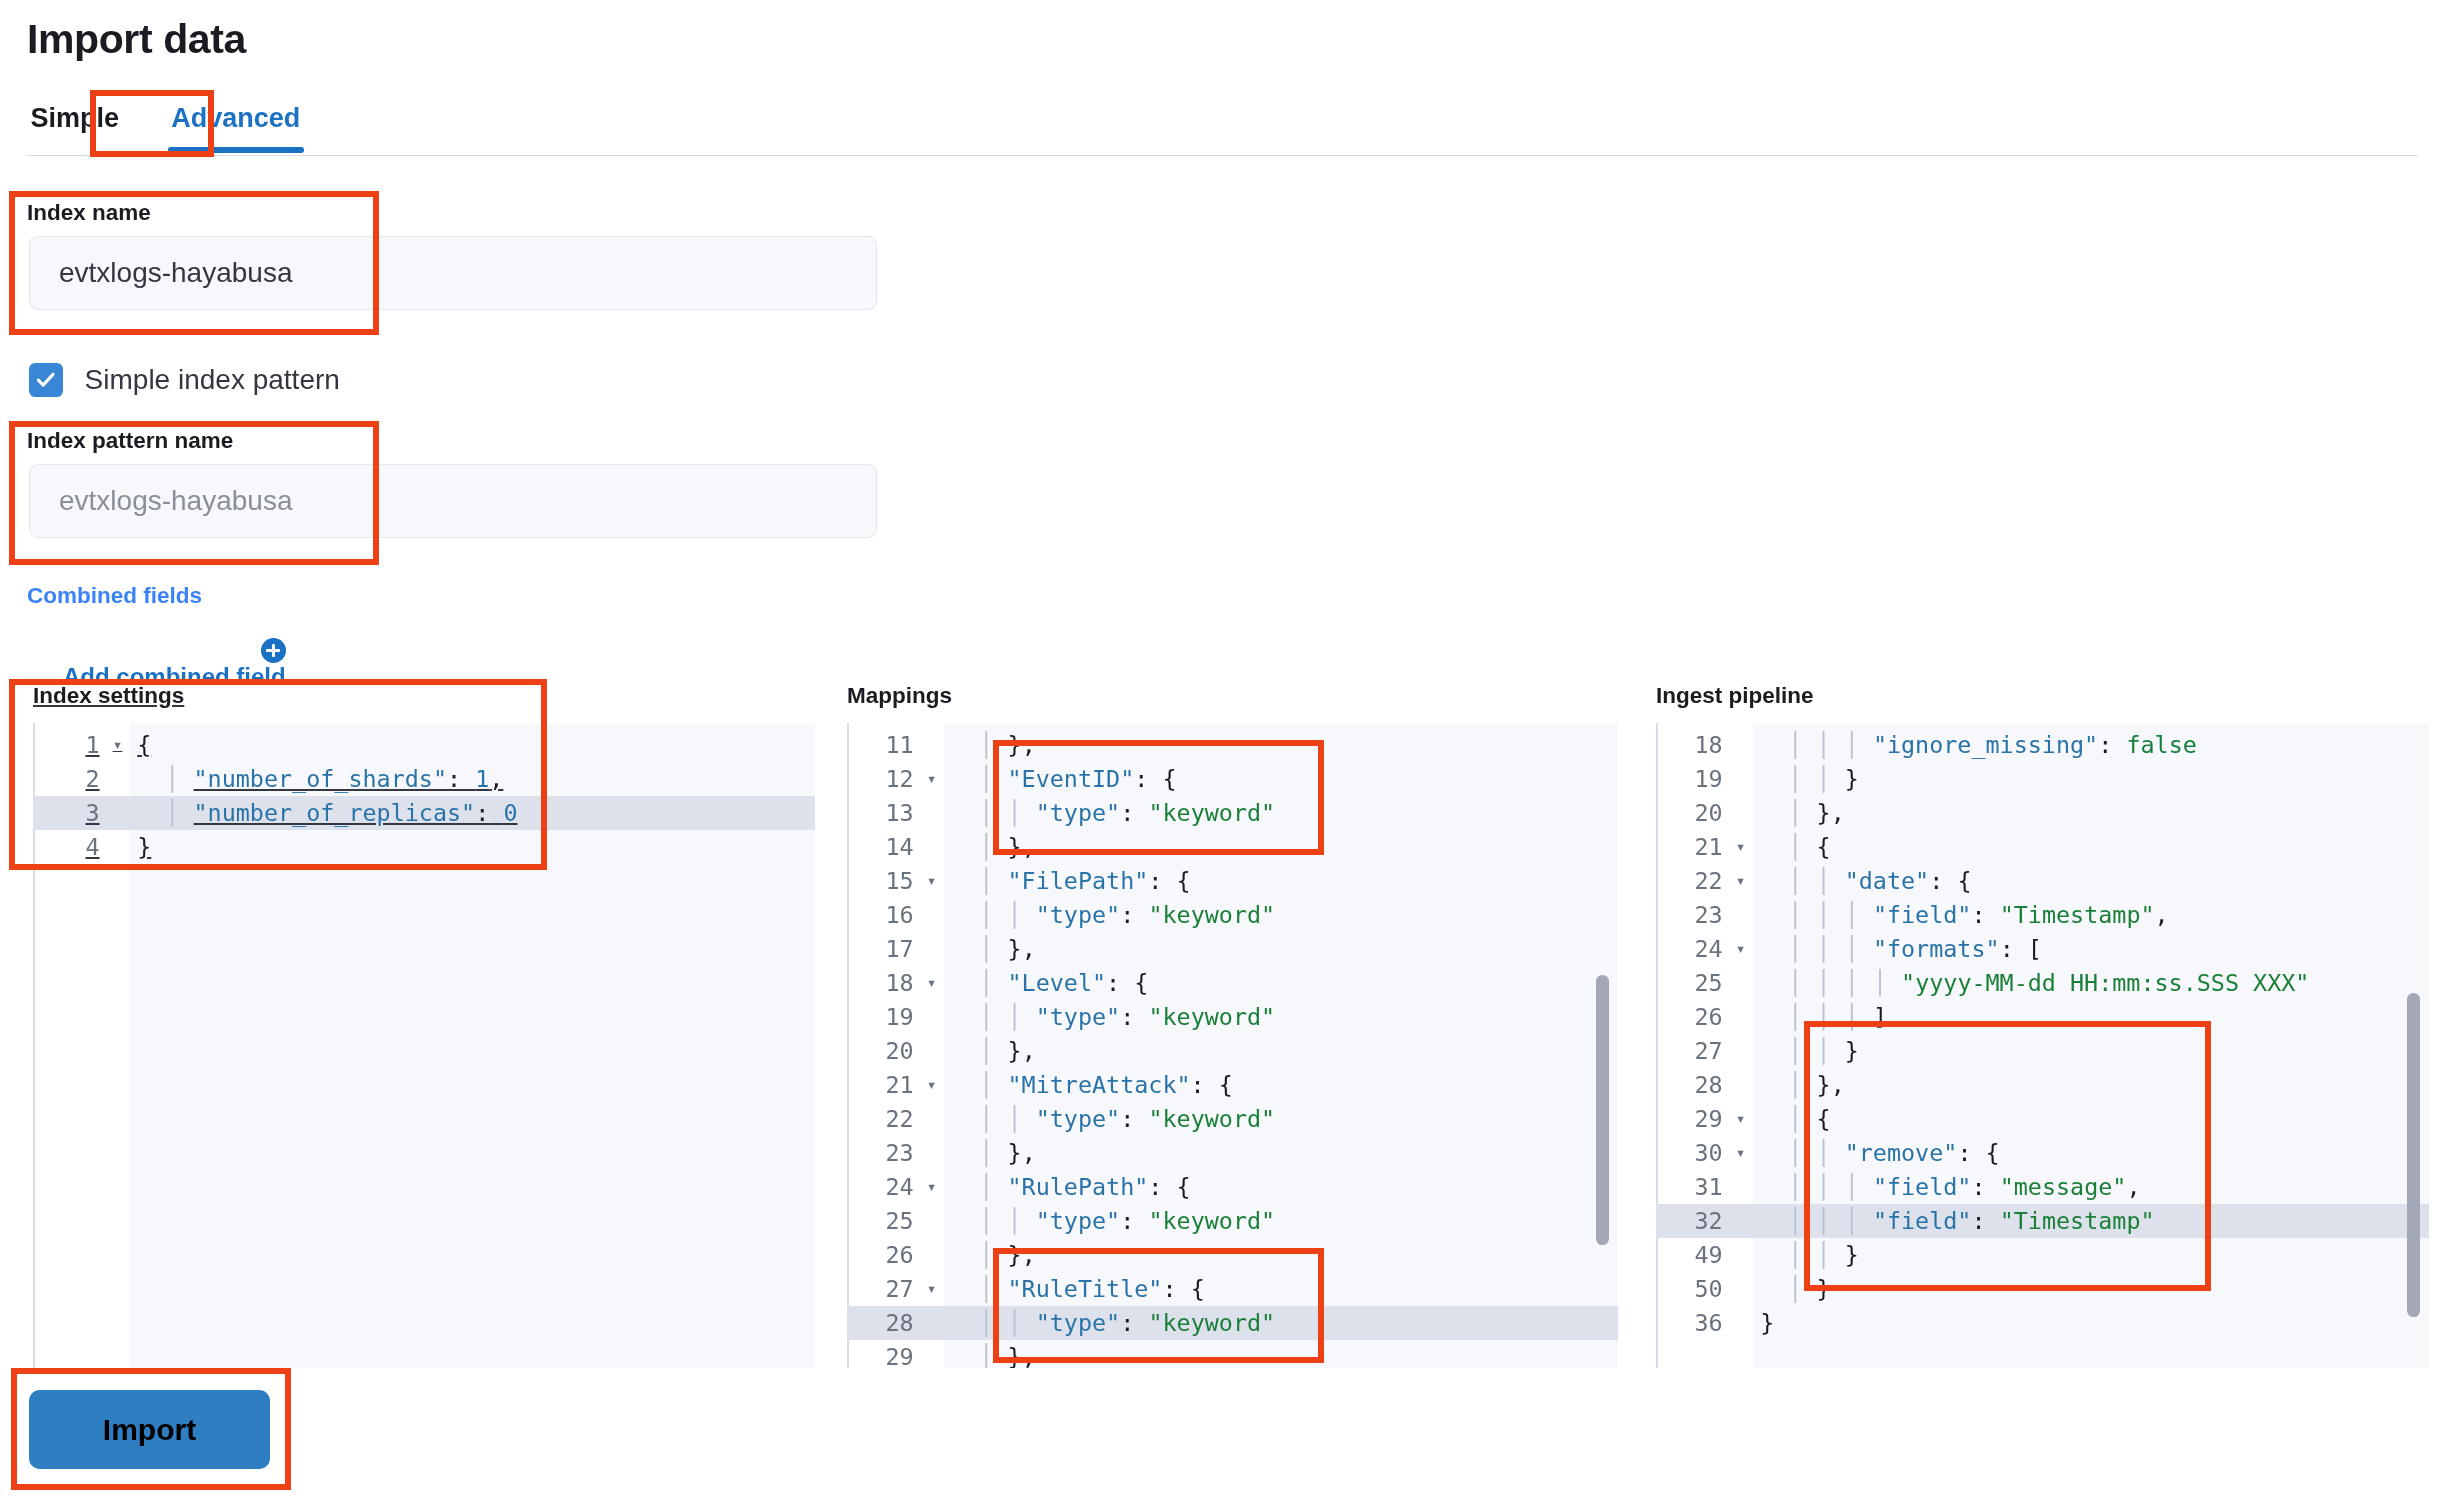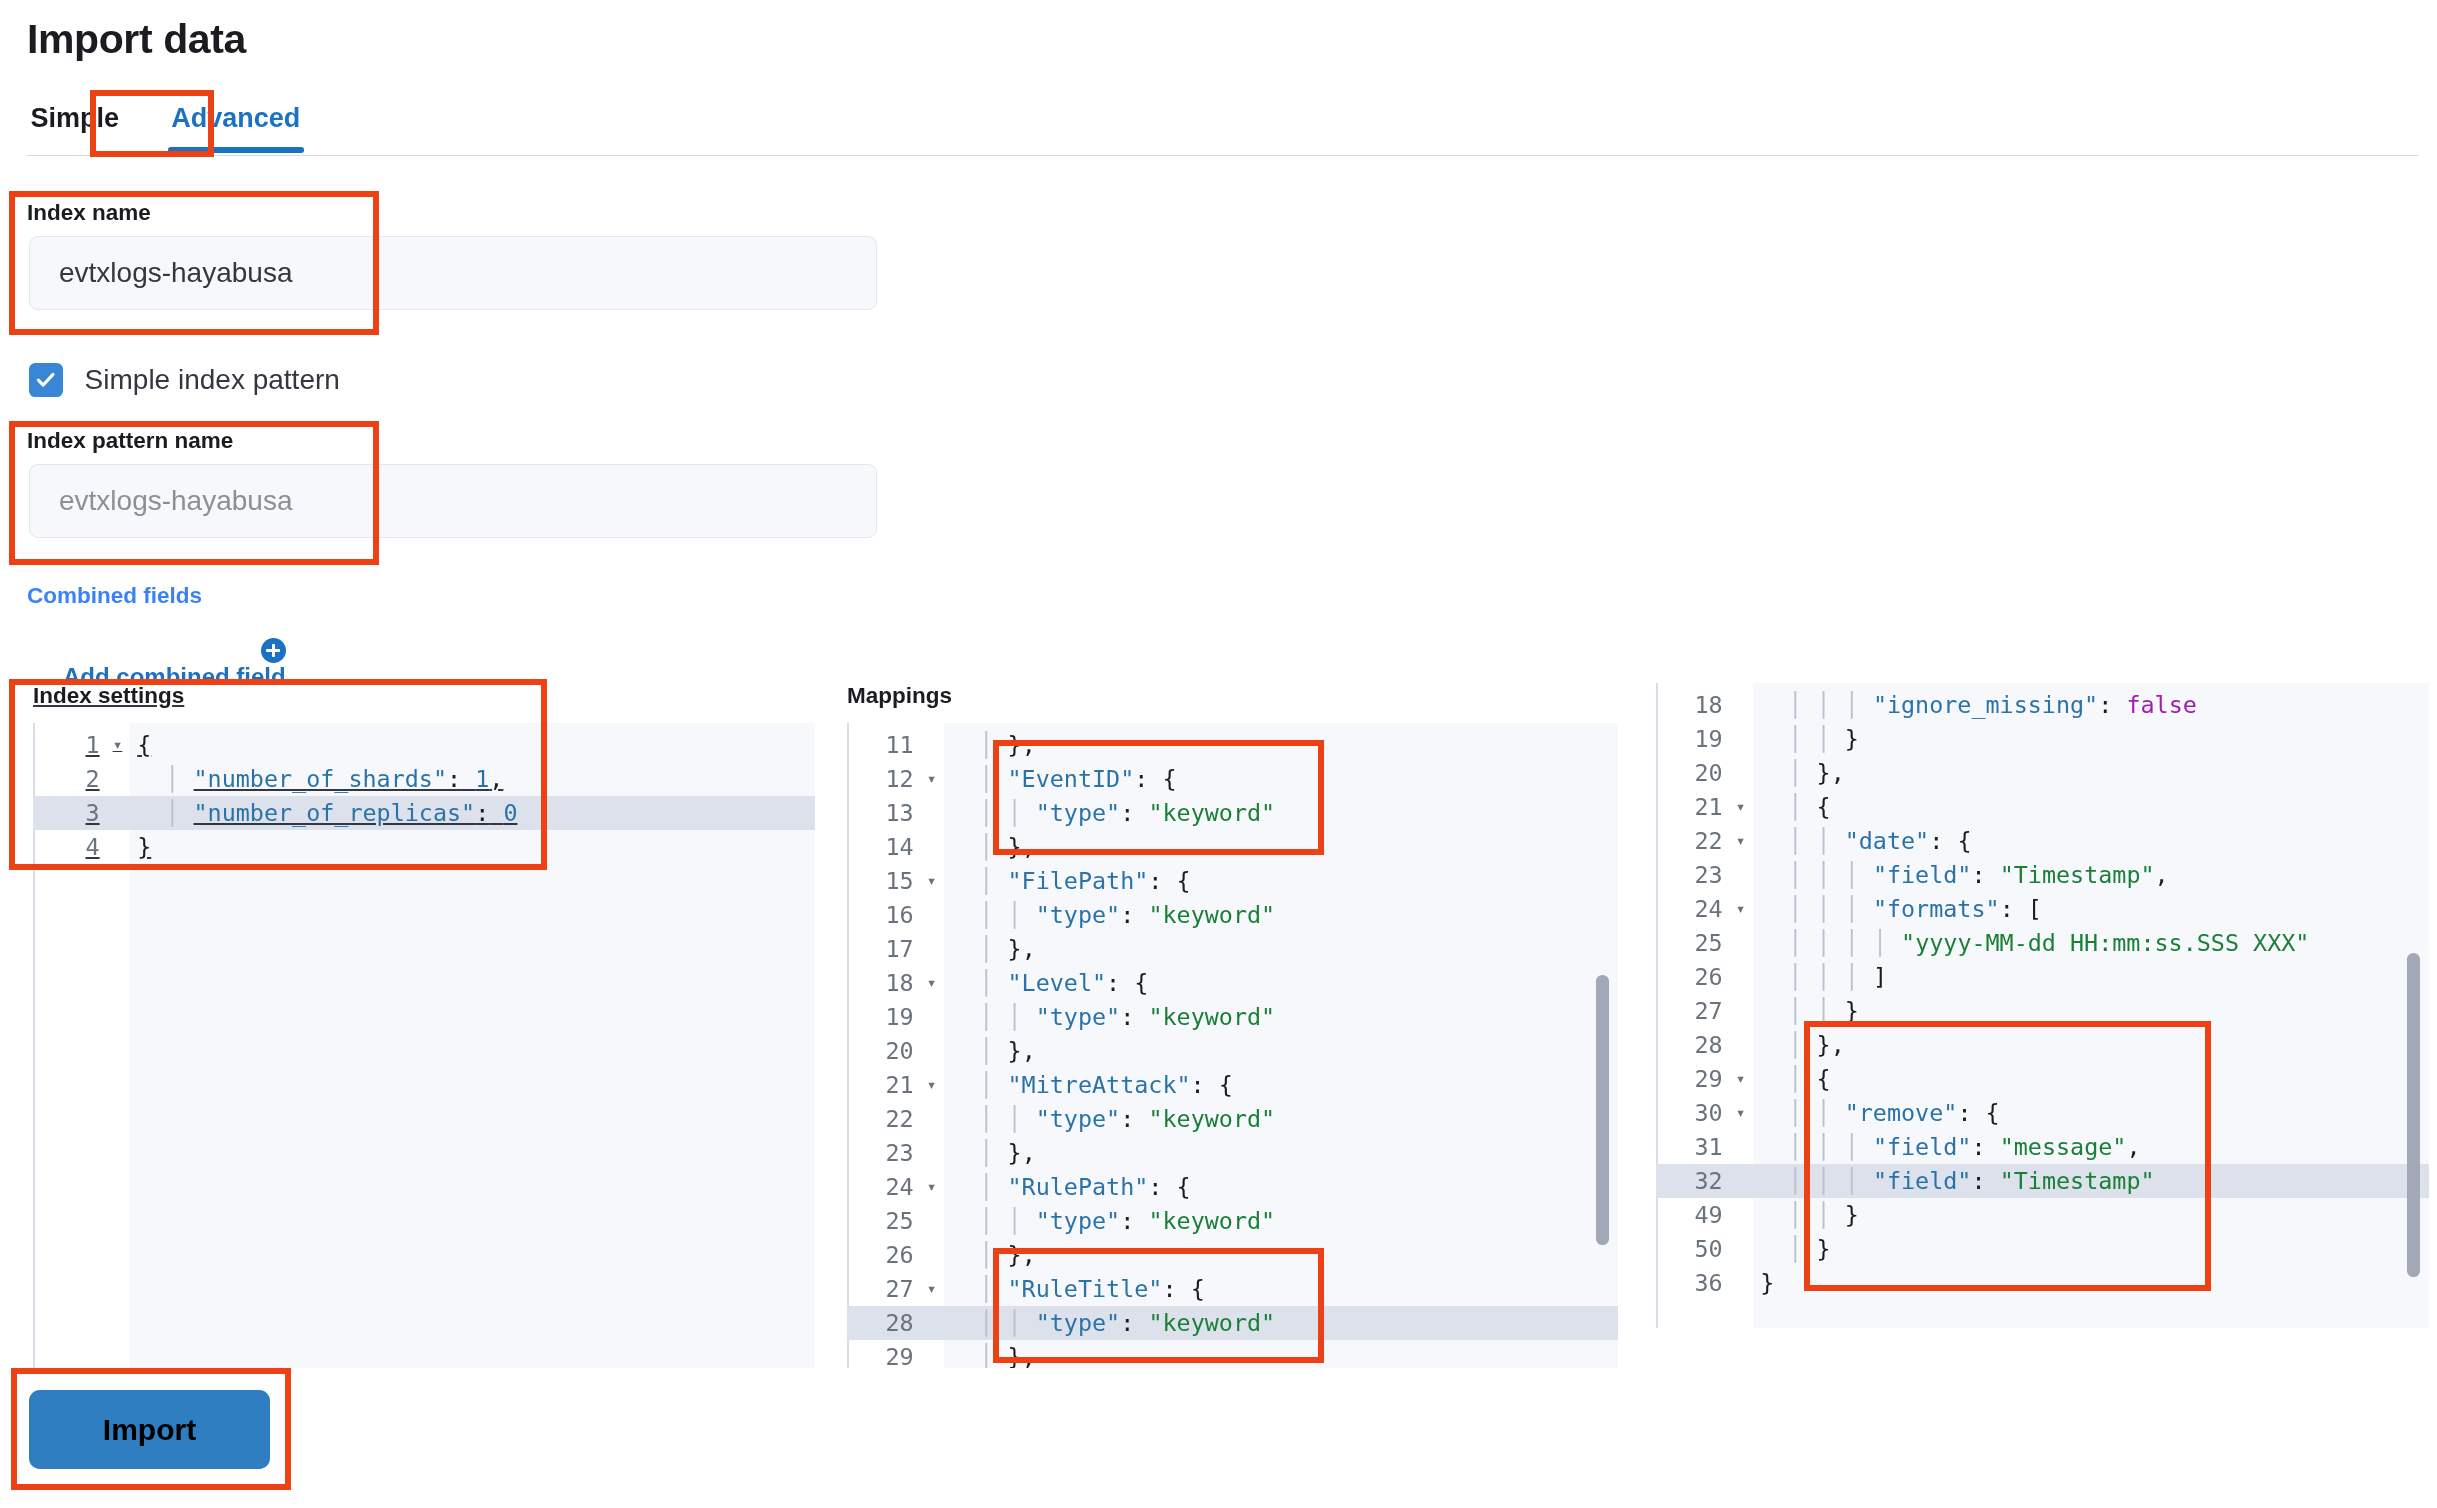--- a/index.html
+++ b/index.html
@@ -212,21 +212,21 @@
   }
   .cline .txt {
     position: relative;
     z-index: 1;
     padding-left: 7.2px;
     color: #1a1c21;
   }
   .k { color: #2a73a8; }       
   .s { color: #1a7f37; }       
   .n { color: #2a73a8; }       
-  .b { color: #a21caf; }       
+  .b { color: #15803d; }       
   .p { color: #1a1c21; }       
   .guide {
     display:inline-block;
     color:#b9c0cf;
   }
 
   .scrollbar {
     position: absolute;
     width: 12.6px;
     border-radius: 6.3px;
@@ -331,20 +331,21 @@
         <div class="cline"><span class="ln">26</span><span class="fold"></span><span class="txt"><span class="guide">  </span><span class="guide">│ </span><span class="p">}</span><span class="p">,</span></span></div>
         <div class="cline"><span class="ln">27</span><span class="fold">▾</span><span class="txt"><span class="guide">  </span><span class="guide">│ </span><span class="k">"RuleTitle"</span><span class="p">:</span> <span class="p">{</span></span></div>
         <div class="cline hl"><span class="ln">28</span><span class="fold"></span><span class="txt"><span class="guide">  </span><span class="guide">│ </span><span class="guide">│ </span><span class="k">"type"</span><span class="p">:</span> <span class="s">"keyword"</span></span></div>
         <div class="cline"><span class="ln">29</span><span class="fold"></span><span class="txt"><span class="guide">  </span><span class="guide">│ </span><span class="p">}</span><span class="p">,</span></span></div>
       </div>
     <div class="scrollbar" style="top:252px; height:270px;"></div>
   </div>
 </div>
 
 <div class="editor-col" style="left:1656px; width:773px;">
+  <div class="editor-title">Ingest pipeline</div>
   <div class="editor" style="width:773px; height:645px;">
     <div class="gutter-bg"></div>
     <div class="edge"></div>
     <div class="code-lines">
         <div class="cline"><span class="ln">18</span><span class="fold"></span><span class="txt"><span class="guide">  </span><span class="guide">│ </span><span class="guide">│ </span><span class="guide">│ </span><span class="k">"ignore_missing"</span><span class="p">:</span> <span class="b">false</span></span></div>
         <div class="cline"><span class="ln">19</span><span class="fold"></span><span class="txt"><span class="guide">  </span><span class="guide">│ </span><span class="guide">│ </span><span class="p">}</span></span></div>
         <div class="cline"><span class="ln">20</span><span class="fold"></span><span class="txt"><span class="guide">  </span><span class="guide">│ </span><span class="p">}</span><span class="p">,</span></span></div>
         <div class="cline"><span class="ln">21</span><span class="fold">▾</span><span class="txt"><span class="guide">  </span><span class="guide">│ </span><span class="p">{</span></span></div>
         <div class="cline"><span class="ln">22</span><span class="fold">▾</span><span class="txt"><span class="guide">  </span><span class="guide">│ </span><span class="guide">│ </span><span class="k">"date"</span><span class="p">:</span> <span class="p">{</span></span></div>
         <div class="cline"><span class="ln">23</span><span class="fold"></span><span class="txt"><span class="guide">  </span><span class="guide">│ </span><span class="guide">│ </span><span class="guide">│ </span><span class="k">"field"</span><span class="p">:</span> <span class="s">"Timestamp"</span><span class="p">,</span></span></div>

